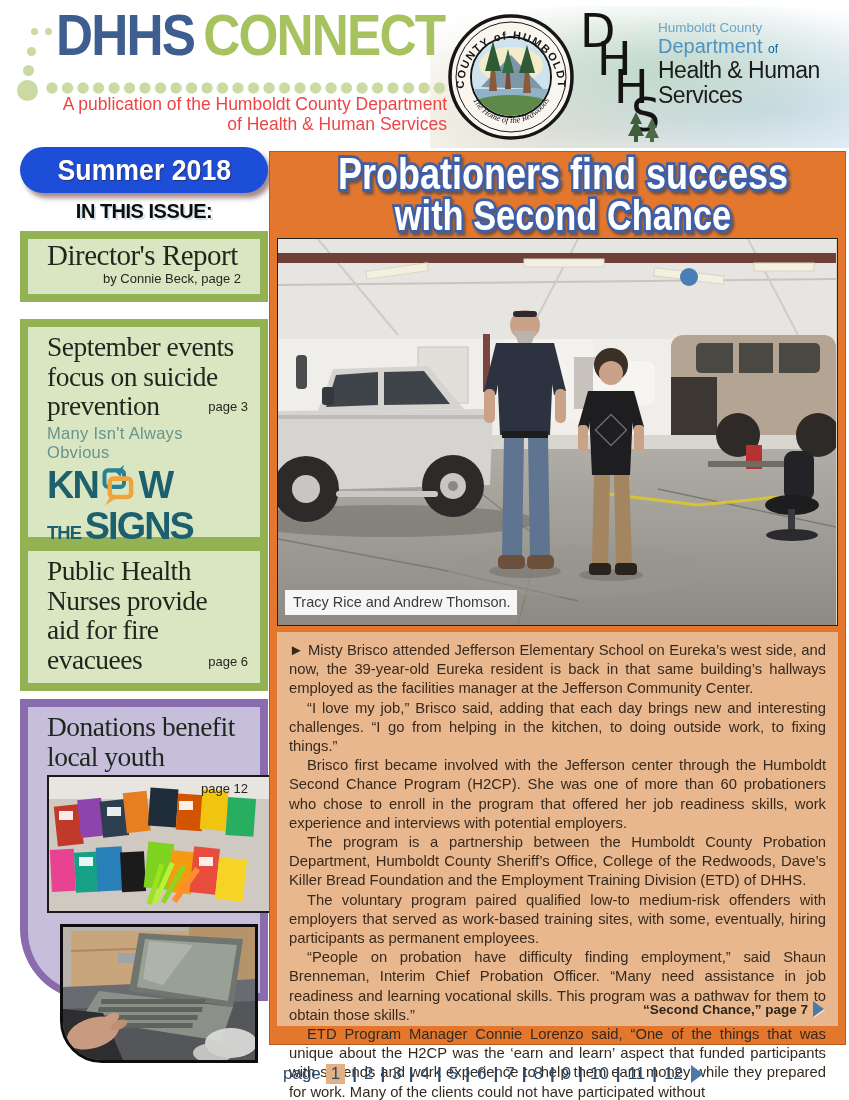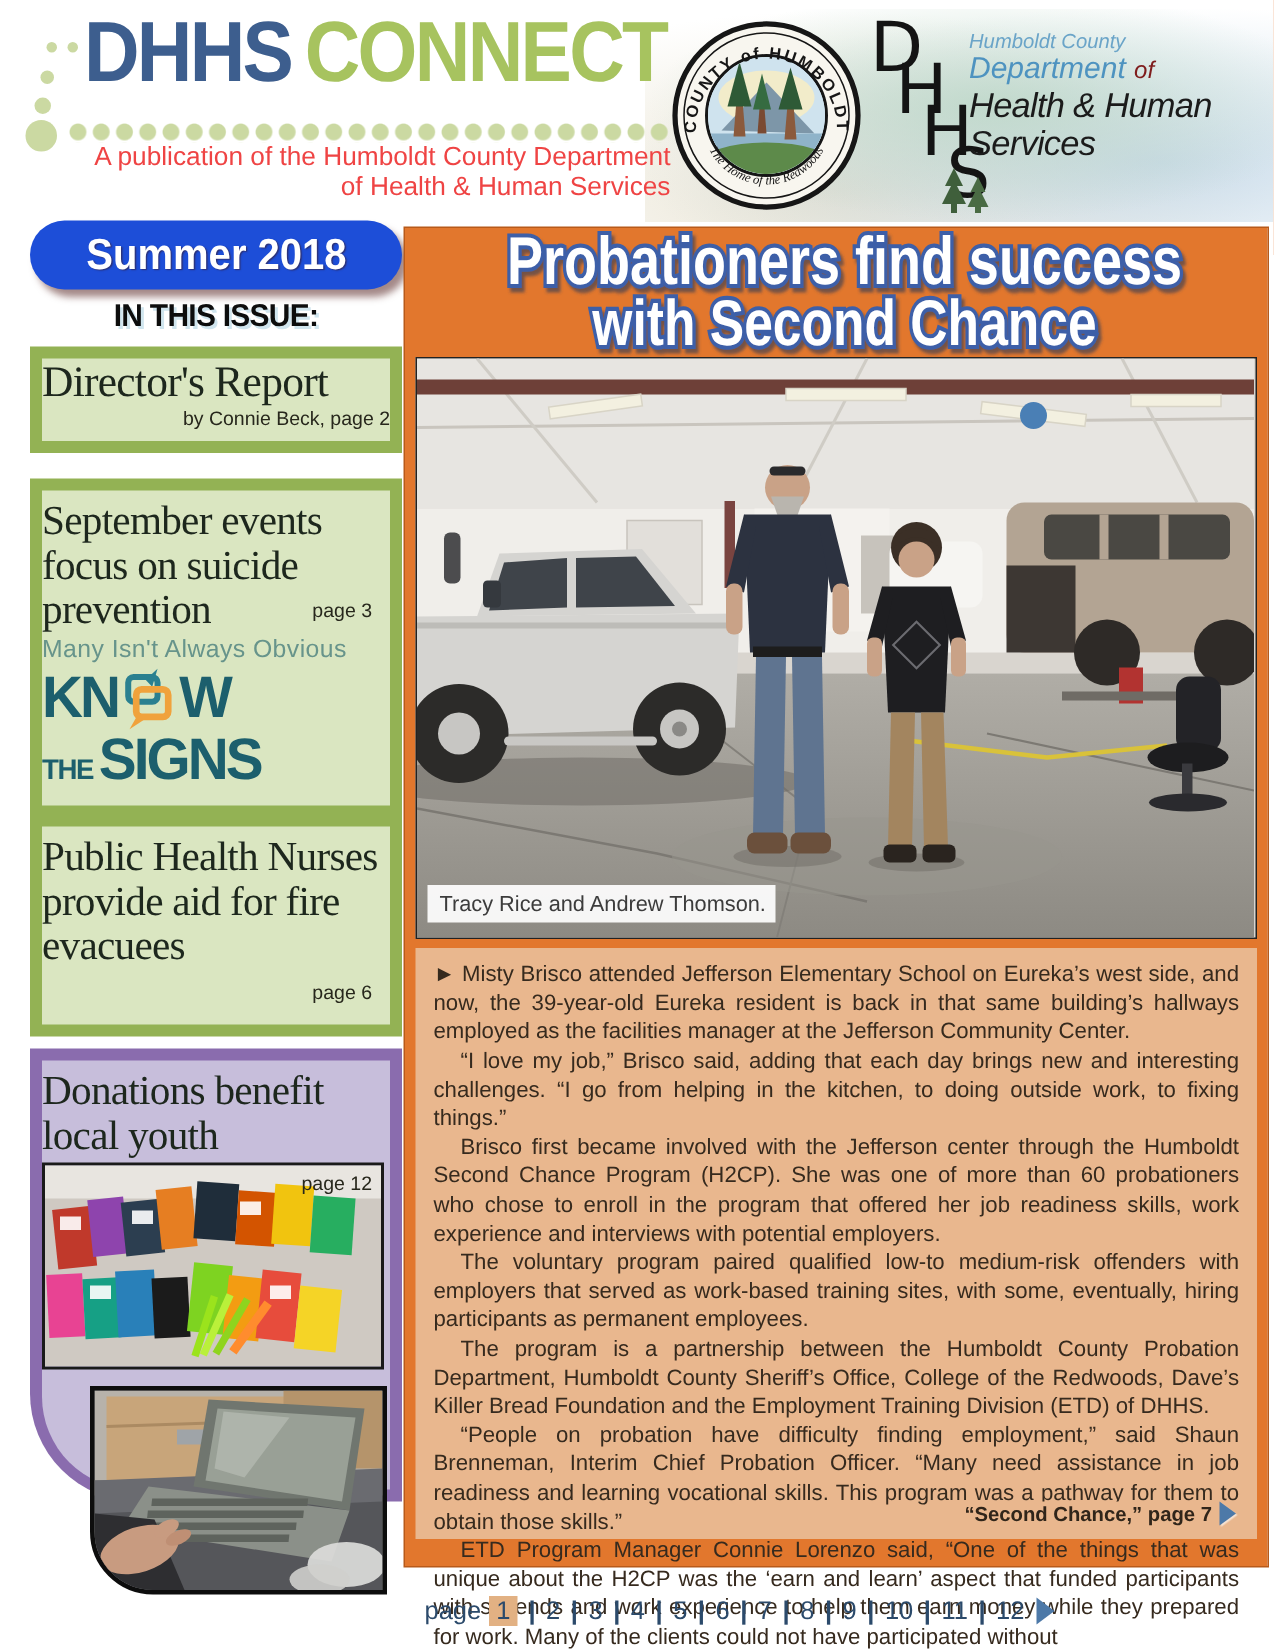--- a/index.html
+++ b/index.html
@@ -19,38 +19,38 @@
   .dots-row{position:absolute;left:46px;top:82px;width:402px;height:13px;
     background-image:radial-gradient(circle at 6px 6px,#cbd9a2 5.2px,rgba(0,0,0,0) 6px);
     background-size:15.5px 13px;background-repeat:repeat-x;}
   .masthead-sub{position:absolute;left:40px;top:95px;width:407px;text-align:right;
     color:#ef4444;font-size:17.5px;line-height:19.5px;}
 
   .seal{position:absolute;left:447px;top:13px;}
   .dhhs-logo{position:absolute;left:578px;top:12px;width:268px;height:132px;}
   .dhhs-letter{position:absolute;font-family:"DejaVu Sans",sans-serif;font-size:46px;color:#141414;line-height:46px;}
   .dl-1{left:2px;top:-4px;} .dl-2{left:19px;top:24px;} .dl-3{left:36px;top:52px;} .dl-4{left:53px;top:80px;}
-  .dhhs-text{position:absolute;left:68px;top:8px;white-space:nowrap;font-style:italic;}
+  .dhhs-text{position:absolute;left:80px;top:8px;white-space:nowrap;}
   .dt-1{color:#6aa4c8;font-size:13.5px;}
-  .dt-2{color:#4e93c0;font-size:20px;} .dt-2 small{font-size:16px;color:#7f1d1d;}
+  .dt-2{color:#4e93c0;font-size:20px;} .dt-2 small{font-size:12px;color:#0369a1;}
   .dt-3,.dt-4{color:#1b1b1b;font-size:23px;letter-spacing:-.5px;line-height:25px;}
   .dhhs-trees{position:absolute;left:48px;top:86px;}
 
   
   .issue-banner{position:absolute;left:20px;top:147px;width:248px;height:46px;background:#1d4ed8;
     border-radius:23px;box-shadow:4px 5px 5px rgba(90,40,38,.55);display:flex;align-items:center;justify-content:center;}
   .issue-banner span{color:#fff;font-weight:bold;font-size:29px;transform:scaleX(.92);
     text-shadow:1px 1px 1px rgba(60,20,18,.5);}
   .in-this-issue{position:absolute;left:20px;top:199px;width:248px;text-align:center;
     font-size:21px;font-weight:bold;letter-spacing:-.5px;color:#0d0d0d;
     text-shadow:2px 2px 0 rgba(120,180,205,.35);transform:scaleX(.95);}
   .side-box{position:absolute;left:20px;width:248px;box-sizing:border-box;padding:8px;}
   .green-box{background:#93b254;}
   .purple-box{background:#8a6cae;border-bottom-left-radius:72px;}
-  .side-inner{position:relative;width:100%;height:100%;box-sizing:border-box;padding:5px 0;}
+  .side-inner{position:relative;width:100%;height:100%;box-sizing:border-box;padding:5px 19px;}
   .green-box .side-inner{background:#dae6c1;}
   .purple-box .side-inner{background:#c7bedb;border-bottom-left-radius:62px;}
   .item-title{font-family:"Liberation Serif",serif;font-size:27.5px;line-height:29.5px;
     color:#1d271d;letter-spacing:-.5px;}
   .byline{display:block;text-align:right;font-size:13px;color:#27271c;margin-top:0px;}
   .page-ref{position:absolute;right:12px;font-size:13px;color:#27271c;}
   .box1{top:231px;height:71px;} .box1 .side-inner{padding-top:2px;}
   .box2{top:319px;height:226px;} .box2 .page-ref{top:72px;}
   .box3{top:543px;height:148px;} .box3 .page-ref{bottom:14px;}
   .box4{top:699px;height:302px;} .box4 .page-ref{top:74px;}
@@ -388,22 +388,22 @@
 
         <rect x="7" y="351" width="232" height="25" fill="#ffffff" opacity=".92"></rect>
         <text x="15" y="368" font-family="Liberation Sans,sans-serif" font-size="14.5" fill="#3c3c3c">Tracy Rice and Andrew Thomson.</text>
       </svg>
     </div>
 
     <div class="body-text">
       <p class="first">► Misty Brisco attended Jefferson Elementary School on Eureka’s west side, and now, the 39-year-old Eureka resident is back in that same building’s hallways employed as the facilities manager at the Jefferson Community Center.</p>
       <p>“I love my job,” Brisco said, adding that each day brings new and interesting challenges. “I go from helping in the kitchen, to doing outside work, to fixing things.”</p>
       <p>Brisco first became involved with the Jefferson center through the Humboldt Second Chance Program (H2CP). She was one of more than 60 probationers who chose to enroll in the program that offered her job readiness skills, work experience and interviews with potential employers.</p>
+      <p>The program is a partnership between the Humboldt County Probation Department, Humboldt County Sheriff’s Office, College of the Redwoods, Dave’s Killer Bread Foundation and the Employment Training Division (ETD) of DHHS.</p>
       <p>The voluntary program paired qualified low-to medium-risk offenders with employers that served as work-based training sites, with some, eventually, hiring participants as permanent employees.</p>
-      <p>The program is a partnership between the Humboldt County Probation Department, Humboldt County Sheriff’s Office, College of the Redwoods, Dave’s Killer Bread Foundation and the Employment Training Division (ETD) of DHHS.</p>
       <p>“People on probation have difficulty finding employment,” said Shaun Brenneman, Interim Chief Probation Officer. “Many need assistance in job readiness and learning vocational skills. This program was a pathway for them to obtain those skills.”</p>
       <p>ETD Program Manager Connie Lorenzo said, “One of the things that was unique about the H2CP was the ‘earn and learn’ aspect that funded participants with stipends and work experience to help them earn money while they prepared for work. Many of the clients could not have participated without</p>
       <div class="continuation">
         <span>“Second Chance,” page 7</span>
         <span class="cont-arrow"></span>
       </div>
     </div>
   </div>
 
   <div class="footer">

